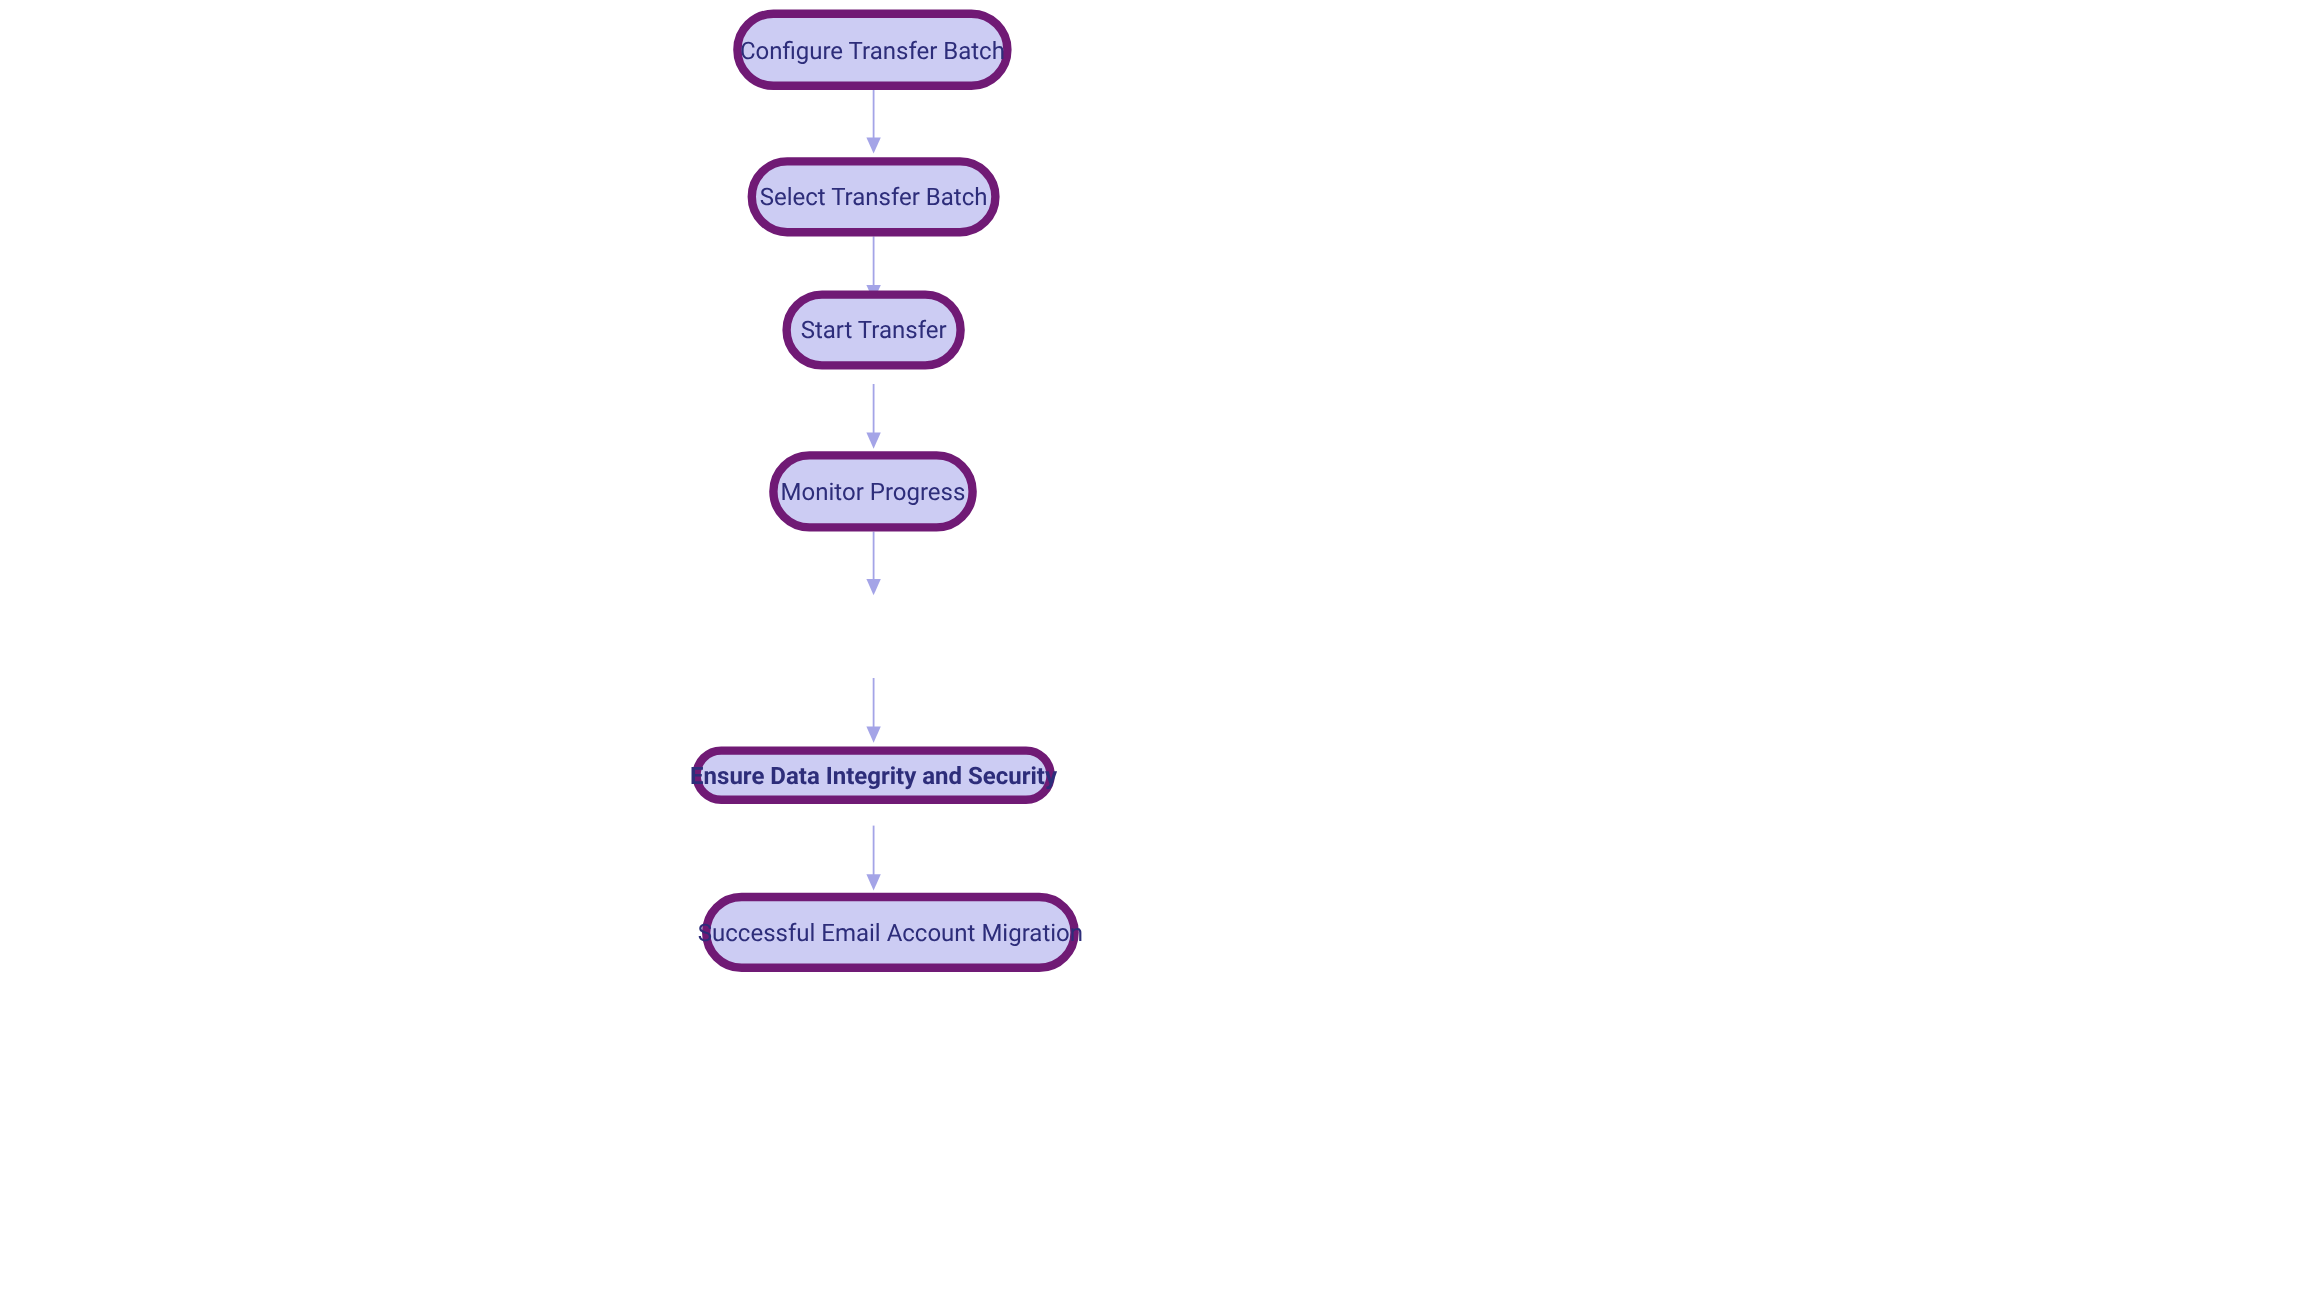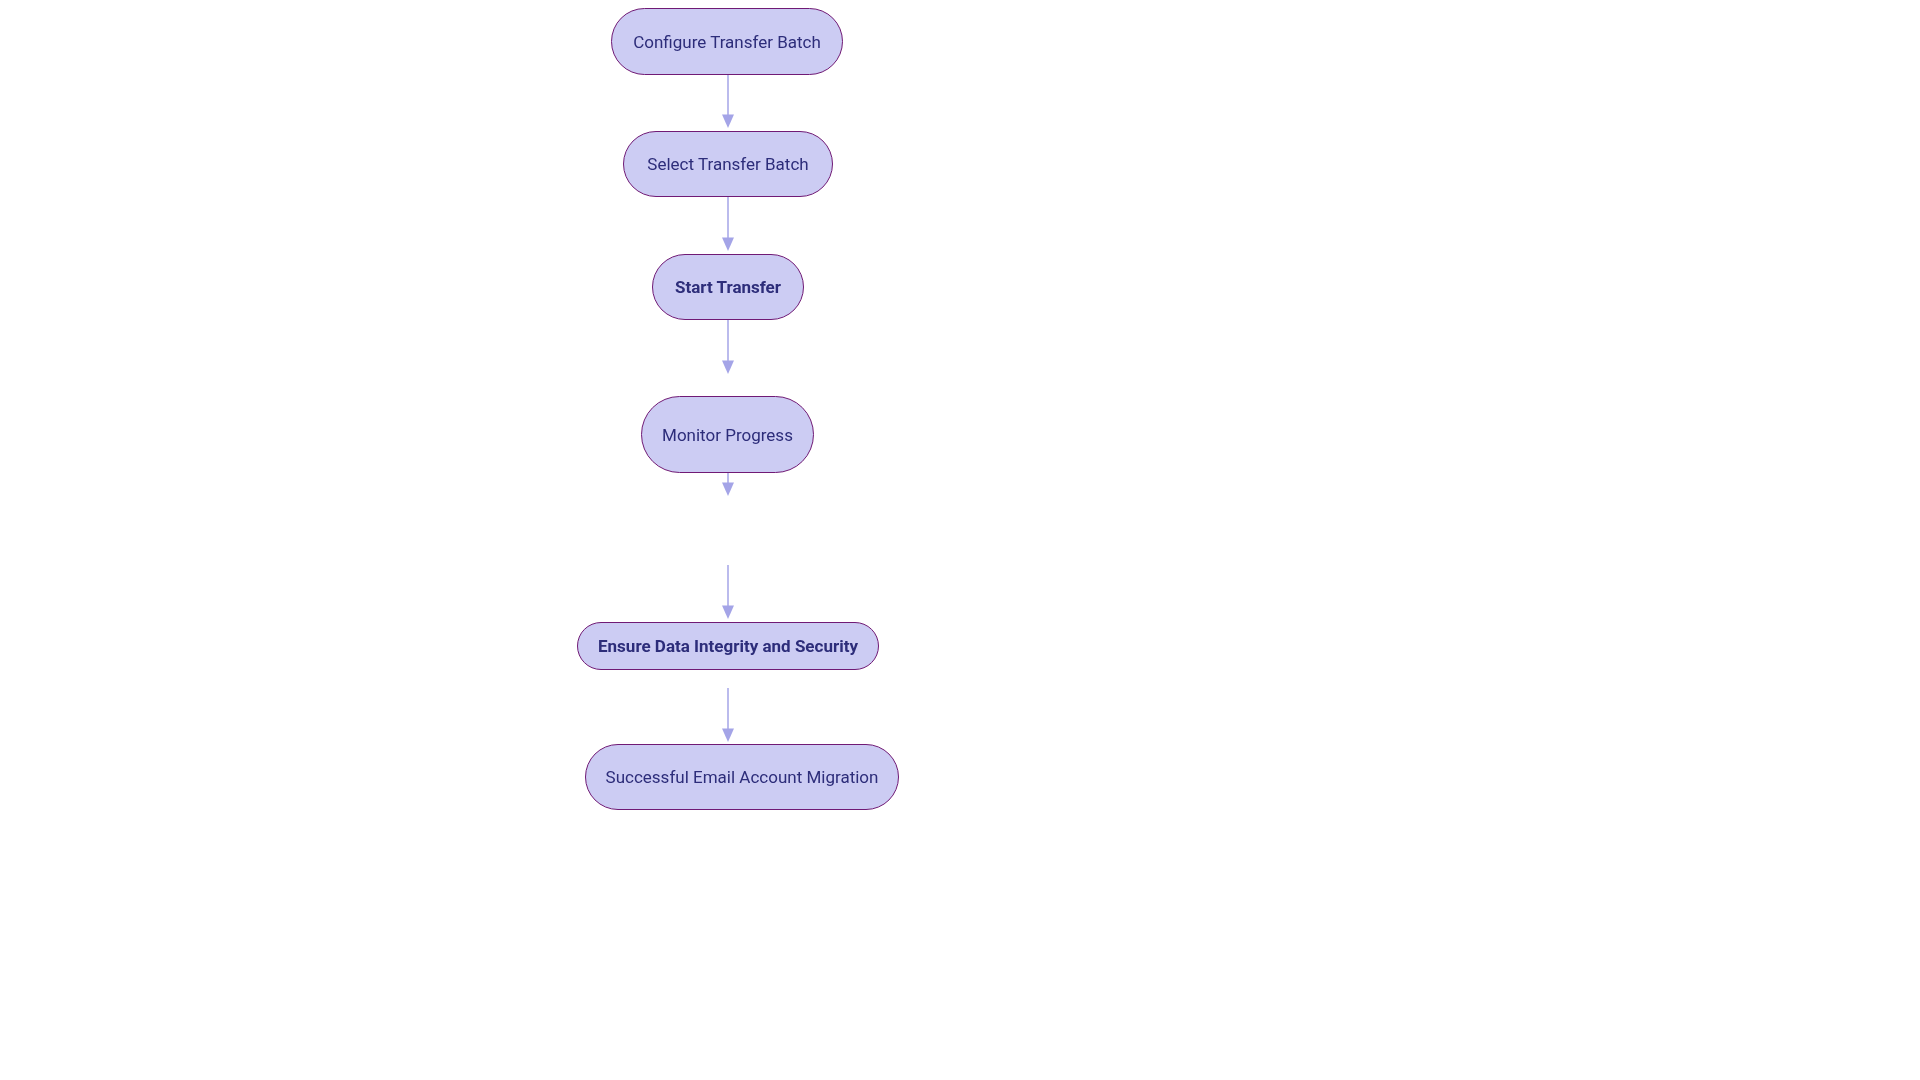--- a/index.html
+++ b/index.html
@@ -12,27 +12,27 @@
     overflow: hidden;
   }
   .canvas {
     position: relative;
     width: 1920px;
     height: 1080px;
   }
   .node {
     position: absolute;
     background: #ccccf3;
-    border: 1px solid #701a75;
+    border: 7px solid #701a75;
     border-radius: 999px;
     display: flex;
     align-items: center;
     justify-content: center;
     color: #2d2d7a;
-    font-size: 17px;
+    font-size: 20px;
     white-space: nowrap;
     box-sizing: border-box;
   }
   svg.arrows {
     position: absolute;
     left: 0;
     top: 0;
     width: 1920px;
     height: 1080px;
     pointer-events: none;
@@ -58,25 +58,25 @@
   </svg>
 
   <div class="node" style="left:611px; top:8px;  width:232px; height:67px;">
     <span>Configure Transfer Batch</span>
   </div>
 
   <div class="node" style="left:623px; top:131px; width:210px; height:66px;">
     <span>Select Transfer Batch</span>
   </div>
 
-  <div class="node" style="left:652px; top:254px; width:152px; height:66px;font-weight:bold;">
+  <div class="node" style="left:652px; top:242px; width:152px; height:66px;">
     <span>Start Transfer</span>
   </div>
 
-  <div class="node" style="left:641px; top:396px; width:173px; height:77px;">
+  <div class="node" style="left:641px; top:376px; width:173px; height:67px;">
     <span>Monitor Progress</span>
   </div>
 
 
   <div class="node" style="left:577px; top:622px; width:302px; height:48px;font-weight:bold;">
     <span>Ensure Data Integrity and Security</span>
   </div>
 
   <div class="node" style="left:571px; top:744px; width:314px; height:66px;margin-left:14px;">
     <span>Successful Email Account Migration</span>

